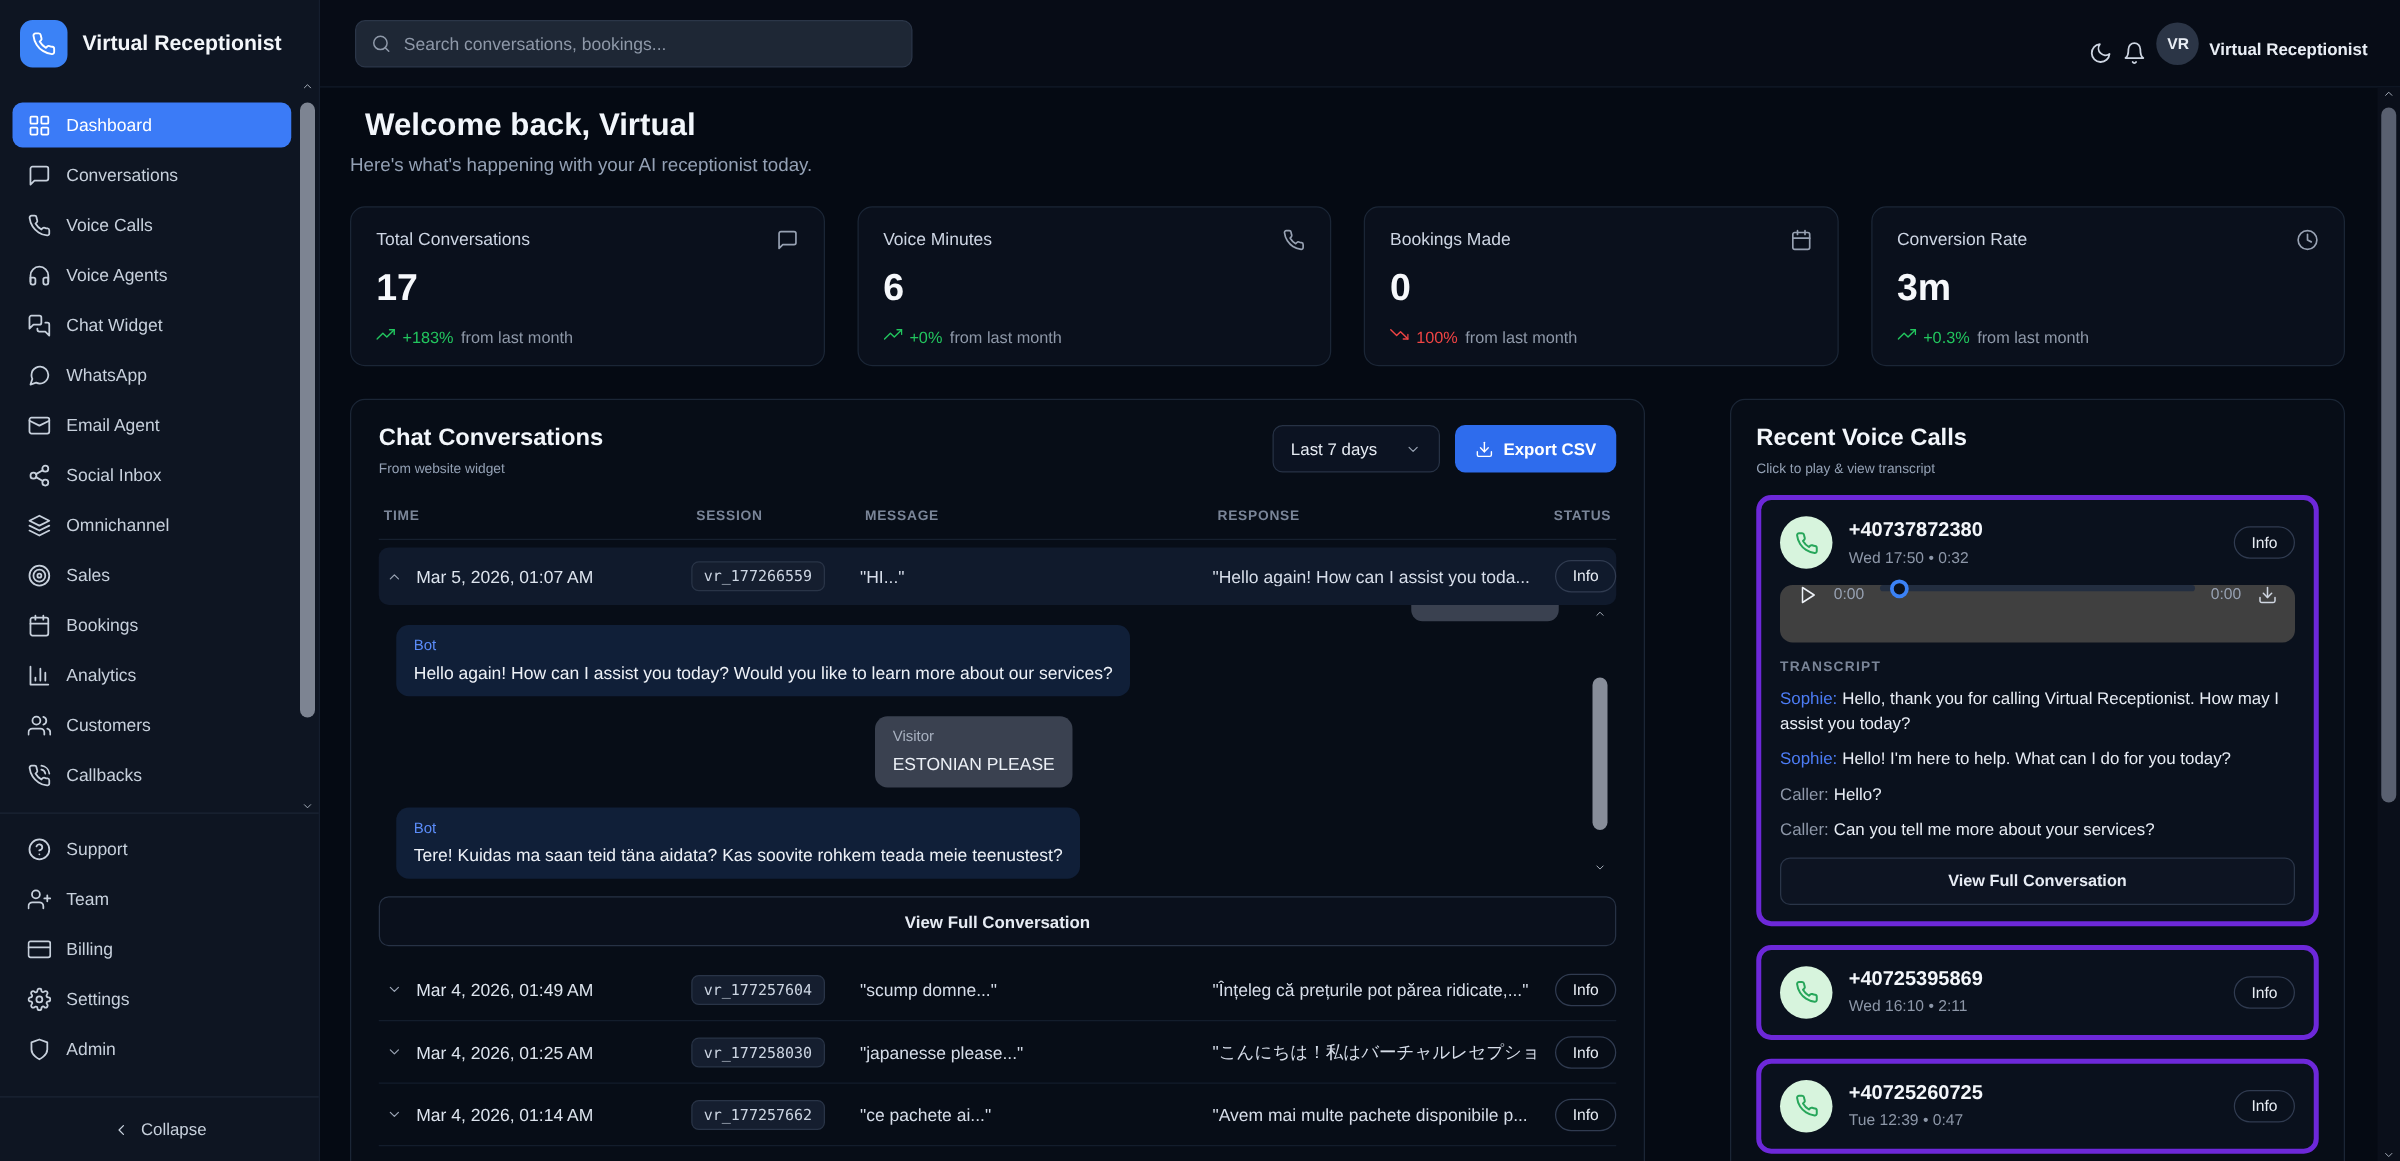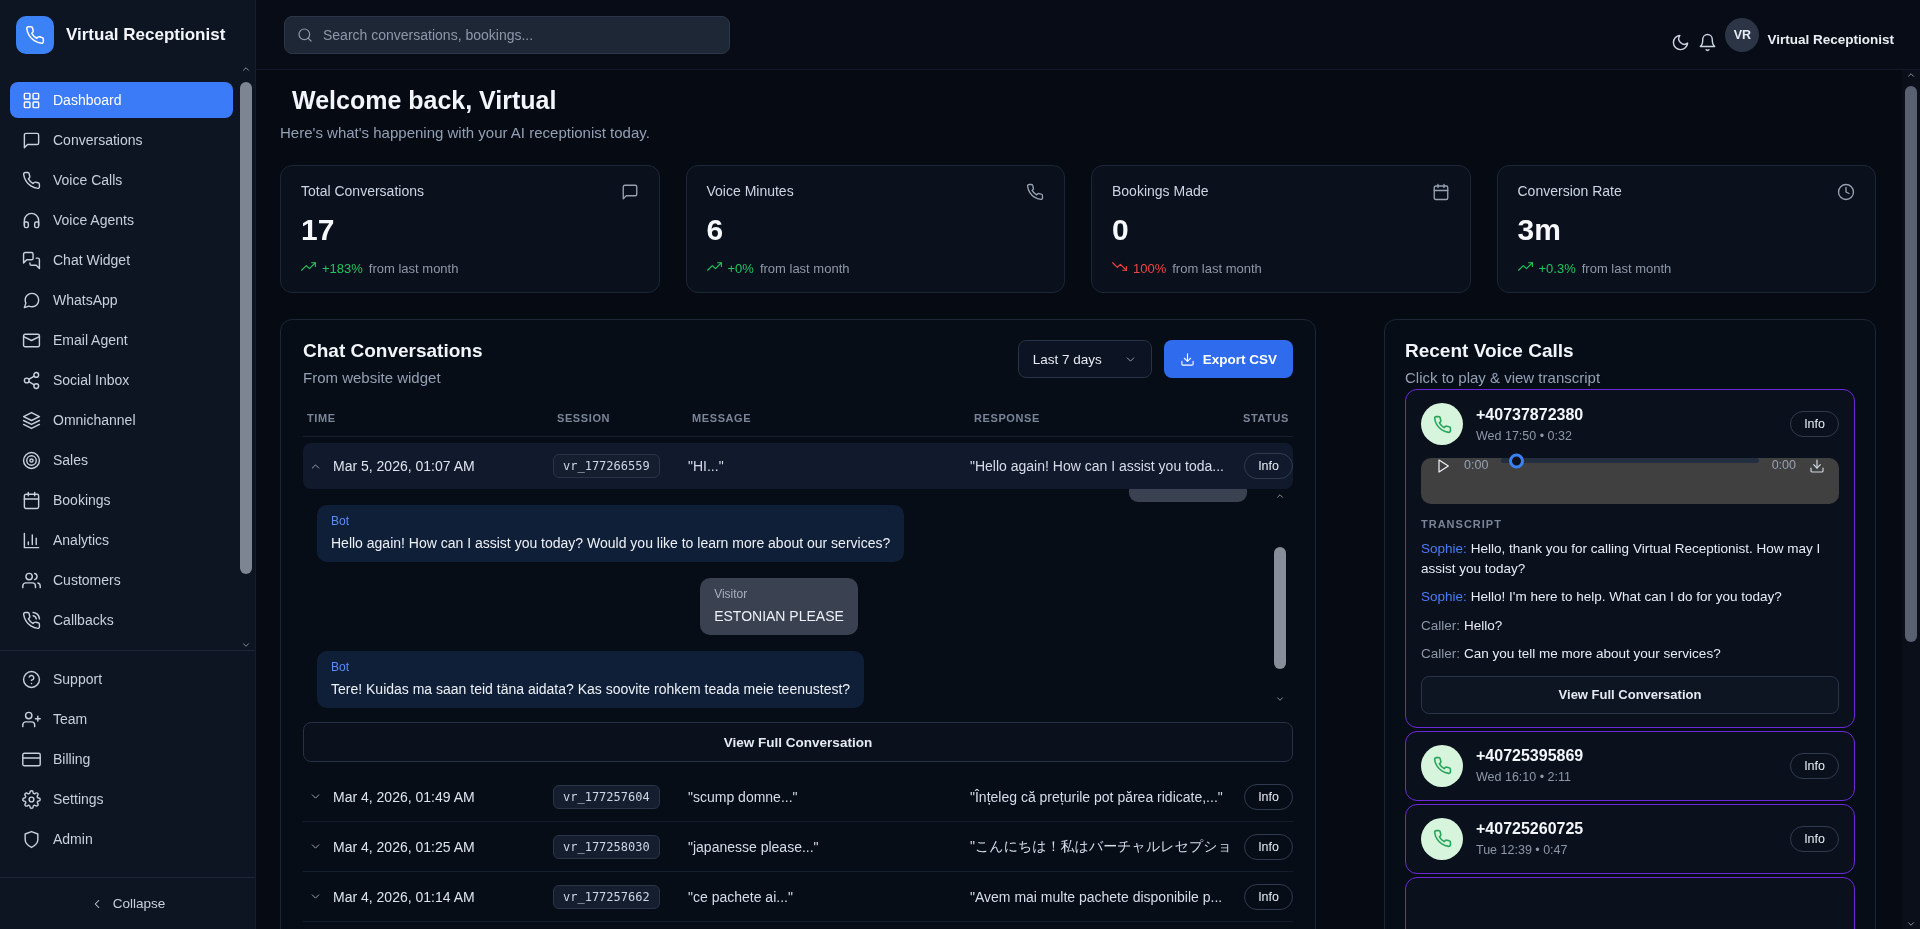--- a/index.html
+++ b/index.html
@@ -58,21 +58,21 @@
   .pct.up, .trend-ic.up { color:#22c55e; }
   .pct.down, .trend-ic.down { color:#ef4444; }
   .change-suffix { color:#8e98a8; }
 
   .panels { display:flex; gap:68px; margin-top:26px; align-items:flex-start; }
 
   
   .chat-panel { flex:1; min-width:0; border:1px solid #1b2636; border-radius:12px; padding:20px 22px 8px; background:#070d17; }
   .panel-head { display:flex; justify-content:space-between; align-items:flex-start; }
   .panel-title { font-size:19px; font-weight:bold; color:#f2f6fb; }
-  .panel-sub { font-size:15px; color:#93a0b4; margin-top:7px; }
+  .panel-sub { font-size:11px; color:#93a0b4; margin-top:7px; }
   .panel-controls { display:flex; gap:12px; }
   .range-select { height:38px; background:#0c1322; border:1px solid #273245; border-radius:8px; display:flex; align-items:center; gap:22px; padding:0 14px; font-size:13.5px; color:#e6ebf3; cursor:pointer; }
   .range-select svg { width:13px; height:13px; color:#9aa4b4; }
   .export-btn { height:38px; background:#2e6ced; border:none; border-radius:8px; display:flex; align-items:center; gap:8px; padding:0 16px; font-size:13.5px; font-weight:bold; color:#fff; cursor:pointer; font-family:"Liberation Sans",sans-serif; }
   .export-btn svg { width:15px; height:15px; }
 
   .table { margin-top:16px; }
   .t-grid { display:grid; grid-template-columns:250px 135px 282px 1fr 64px; align-items:center; }
   .thead { padding:10px 4px 12px; border-bottom:1px solid #16202f; font-size:11px; letter-spacing:.6px; color:#7a8598; font-weight:bold; }
   .thead .th-status { text-align:right; }
@@ -95,21 +95,21 @@
   .bubble.bot .sender { color:#5b8cf8; }
   .bubble.visitor { background:#3a4150; }
   .bubble.visitor .sender { color:#a7b0bf; }
   .thread-scroll { position:absolute; top:2px; right:6px; bottom:4px; width:14px; display:flex; flex-direction:column; align-items:center; }
   .thread-scroll .thumb { width:12px; flex:0 0 122px; margin-top:46px; background:#878d99; border-radius:6px; }
   .thread-scroll .spacer { flex:1; }
   .view-full-btn { width:100%; height:40px; background:#0a101c; border:1px solid #273245; border-radius:8px; color:#e6ebf3; font-size:13.5px; font-weight:bold; cursor:pointer; margin:6px 0 10px; font-family:"Liberation Sans",sans-serif; }
 
   
   .voice-panel { width:492px; flex-shrink:0; border:1px solid #1b2636; border-radius:12px; padding:20px 20px 10px; background:#070d17; }
-  .call-card { border:1px solid #6d28d9; background:#0a111d; border-radius:12px; padding:13px 15px; margin-top:3px; cursor:pointer; }
+  .call-card { border:4px solid #6d28d9; background:#0a111d; border-radius:12px; padding:13px 15px; margin-top:15px; cursor:pointer; }
   .call-head { display:flex; align-items:center; gap:13px; }
   .call-avatar { width:42px; height:42px; border-radius:50%; background:#d7f4dd; color:#27a65a; display:flex; align-items:center; justify-content:center; flex-shrink:0; }
   .call-avatar svg { width:19px; height:19px; stroke-width:2; }
   .call-number { font-size:16px; font-weight:bold; color:#f3f6fa; }
   .call-meta { font-size:12.5px; color:#8d97a8; margin-top:5px; }
   .call-head .info-pill { margin-left:auto; }
   .player { margin-top:13px; background:#404040; border-radius:10px; height:46px; display:flex; align-items:flex-start; gap:13px; padding:0 14px; }
   .player .play { color:#eef2f7; display:flex; cursor:pointer; } .player .play svg { width:16px; height:16px; }
   .p-time { font-size:12.5px; color:#97a1b2; }
   .slider { flex:1; position:relative; height:5px; background:#232e40; border-radius:3px; cursor:pointer; }

